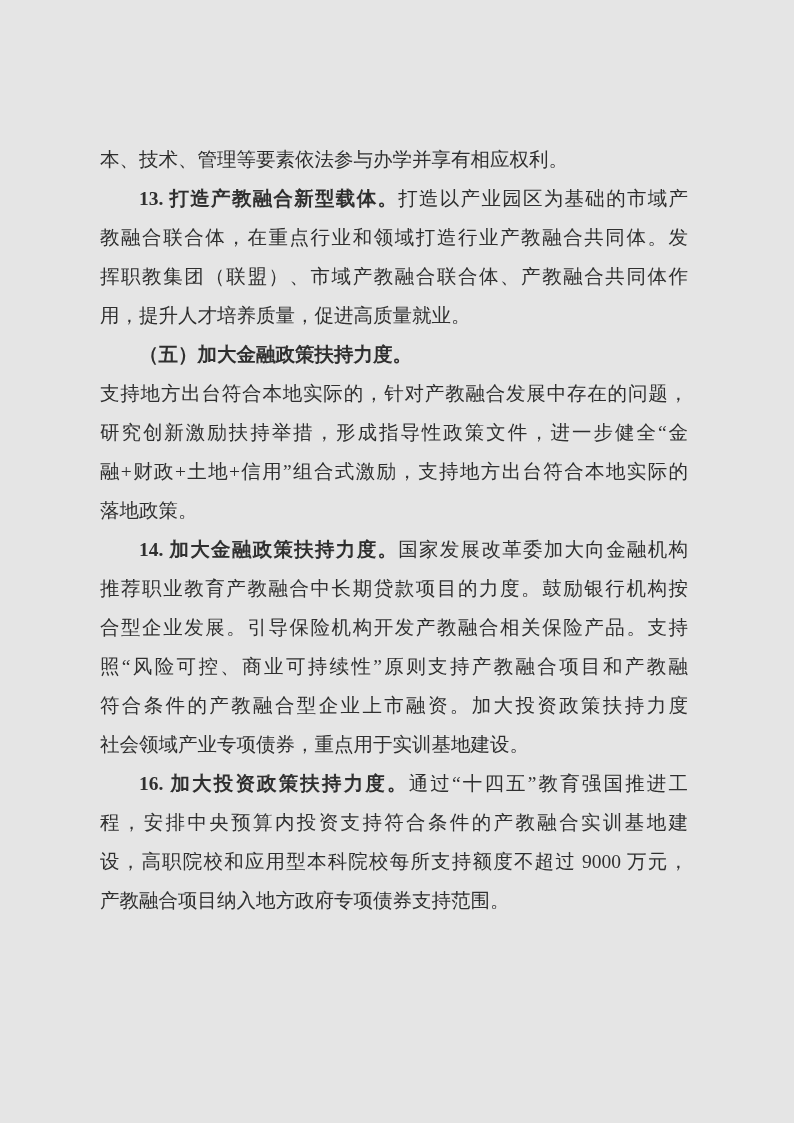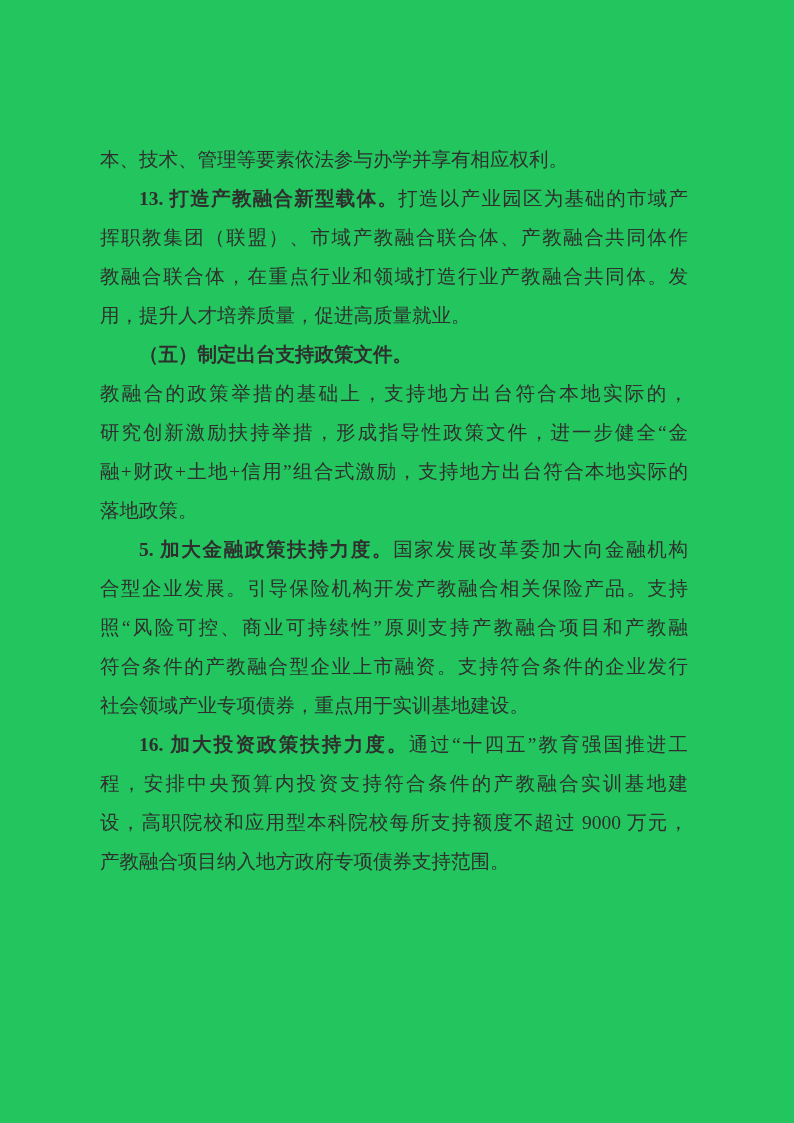--- a/index.html
+++ b/index.html
@@ -4,21 +4,21 @@
 <style>
   html, body {
     margin: 0;
     padding: 0;
     background: #ffffff;
   }
   .page {
     position: relative;
     width: 794px;
     height: 1123px;
-    background: #22c55e;
+    background: #e5e5e5;
     overflow: hidden;
     font-family: "Liberation Serif", "DejaVu Serif", serif;
     color: #2f2f2f;
   }
   .text-block {
     position: absolute;
     left: 100px;
     top: 140px;
     width: 588px;
   }
@@ -41,31 +41,32 @@
     font-weight: 700;
   }
 </style>
 </head>
 <body>
 
 <div class="page">
   <div class="text-block">
       <div class="line end"><span class="seg">本、技术、管理等要素依法参与办学并享有相应权利。</span></div>
       <div class="line indent"><span class="seg seg-bold">13. 打造产教融合新型载体。</span><span class="seg">打造以产业园区为基础的市域产</span></div>
+      <div class="line"><span class="seg">教融合联合体，在重点行业和领域打造行业产教融合共同体。发</span></div>
       <div class="line"><span class="seg">挥职教集团（联盟）、市域产教融合联合体、产教融合共同体作</span></div>
-      <div class="line"><span class="seg">教融合联合体，在重点行业和领域打造行业产教融合共同体。发</span></div>
       <div class="line end"><span class="seg">用，提升人才培养质量，促进高质量就业。</span></div>
-      <div class="line indent end"><span class="seg seg-bold">（五）制定出台支持政策文件。</span></div>
-      <div class="line"><span class="seg">教融合的政策举措的基础上，支持地方出台符合本地实际的，</span></div>
+      <div class="line indent end"><span class="seg seg-bold">（五）加大金融政策扶持力度。</span></div>
+      <div class="line"><span class="seg">支持地方出台符合本地实际的，针对产教融合发展中存在的问题，</span></div>
       <div class="line"><span class="seg">研究创新激励扶持举措，形成指导性政策文件，进一步健全“金</span></div>
       <div class="line"><span class="seg">融+财政+土地+信用”组合式激励，支持地方出台符合本地实际的</span></div>
       <div class="line end"><span class="seg">落地政策。</span></div>
-      <div class="line indent"><span class="seg seg-bold">5. 加大金融政策扶持力度。</span><span class="seg">国家发展改革委加大向金融机构</span></div>
+      <div class="line indent"><span class="seg seg-bold">14. 加大金融政策扶持力度。</span><span class="seg">国家发展改革委加大向金融机构</span></div>
+      <div class="line"><span class="seg">推荐职业教育产教融合中长期贷款项目的力度。鼓励银行机构按</span></div>
       <div class="line"><span class="seg">合型企业发展。引导保险机构开发产教融合相关保险产品。支持</span></div>
       <div class="line"><span class="seg">照“风险可控、商业可持续性”原则支持产教融合项目和产教融</span></div>
-      <div class="line"><span class="seg">符合条件的产教融合型企业上市融资。支持符合条件的企业发行</span></div>
+      <div class="line"><span class="seg">符合条件的产教融合型企业上市融资。加大投资政策扶持力度</span></div>
       <div class="line end"><span class="seg">社会领域产业专项债券，重点用于实训基地建设。</span></div>
       <div class="line indent"><span class="seg seg-bold">16. 加大投资政策扶持力度。</span><span class="seg">通过“十四五”教育强国推进工</span></div>
       <div class="line"><span class="seg">程，安排中央预算内投资支持符合条件的产教融合实训基地建</span></div>
       <div class="line"><span class="seg">设，高职院校和应用型本科院校每所支持额度不超过 9000 万元，</span></div>
       <div class="line end"><span class="seg">产教融合项目纳入地方政府专项债券支持范围。</span></div>
     </div>
 </div>
 
 </body></html>

